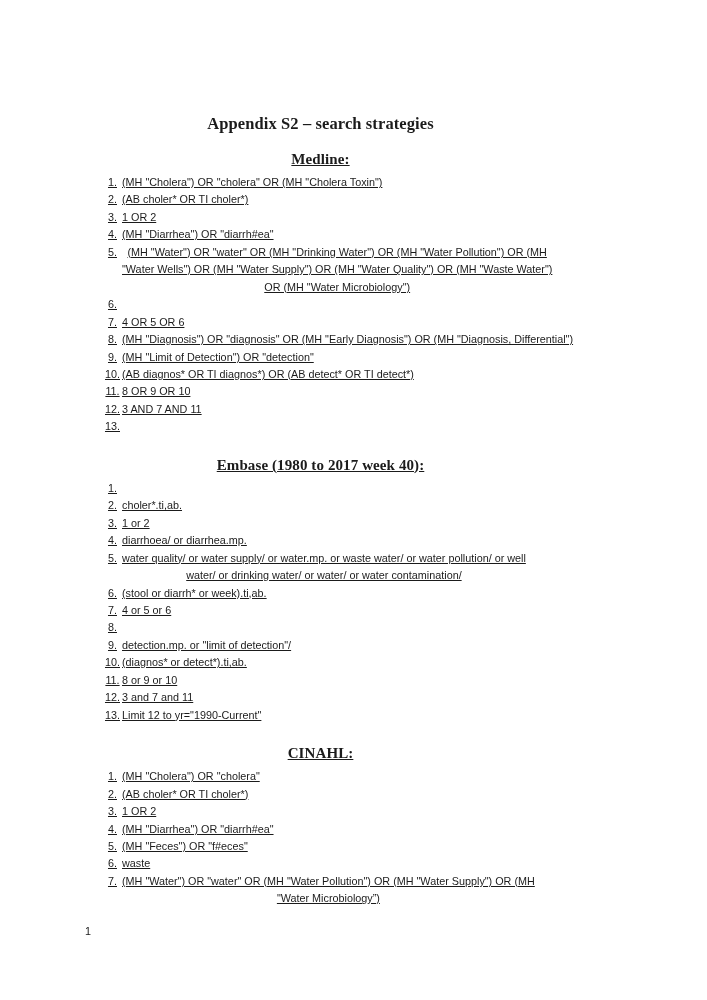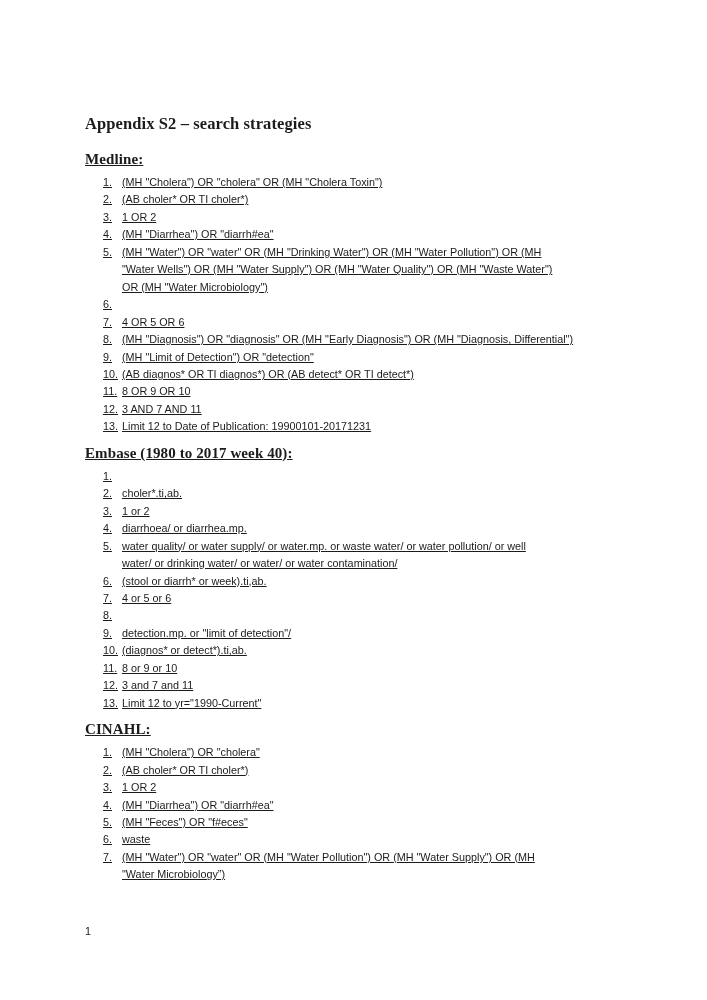--- a/index.html
+++ b/index.html
@@ -8,37 +8,38 @@
     background: #ffffff;
   }
   .page {
     position: relative;
     width: 596px;
     height: 1000px;
     background: #ffffff;
     color: #1b1b1b;
     font-family: "Liberation Sans", sans-serif;
     overflow: hidden;
+    text-align: center;
   }
   .content {
     position: absolute;
     top: 114px;
     left: 85px;
     right: 40px;
   }
   h1.doc-title {
     font-family: "Liberation Serif", serif;
     font-weight: bold;
     font-size: 16.5px;
     line-height: 20px;
     margin: 0 0 16px 0;
     letter-spacing: 0.1px;
   }
   section.doc-section { margin: 0; text-decoration: underline; }
-  section.doc-section + section.doc-section { margin-top: 8px; }
+  section.doc-section + section.doc-section { margin-top: 20px; }
   h2.section-heading {
     font-family: "Liberation Serif", serif;
     font-weight: bold;
     font-size: 15px;
     line-height: 19px;
     margin: 0 0 5px 0;
     letter-spacing: 0.1px;
   }
   ol.item-list {
     margin: 0;
@@ -132,21 +133,20 @@
     <span class="txt">8 OR 9 OR 10</span>
   </li>
 
   <li class="item">
     <span class="num">12.</span>
     <span class="txt">3 AND 7 AND 11</span>
   </li>
 
   <li class="item">
     <span class="num">13.</span>
-    <span class="txt">Limit 12 to Date of Publication: 19900101-20171231</span>
   </li>
 </ol>
   </section>
 
   <section class="doc-section">
     <h2 class="section-heading">Embase (1980 to 2017 week 40):</h2>
     <ol class="item-list">
   <li class="item">
     <span class="num">1.</span>
   </li>

